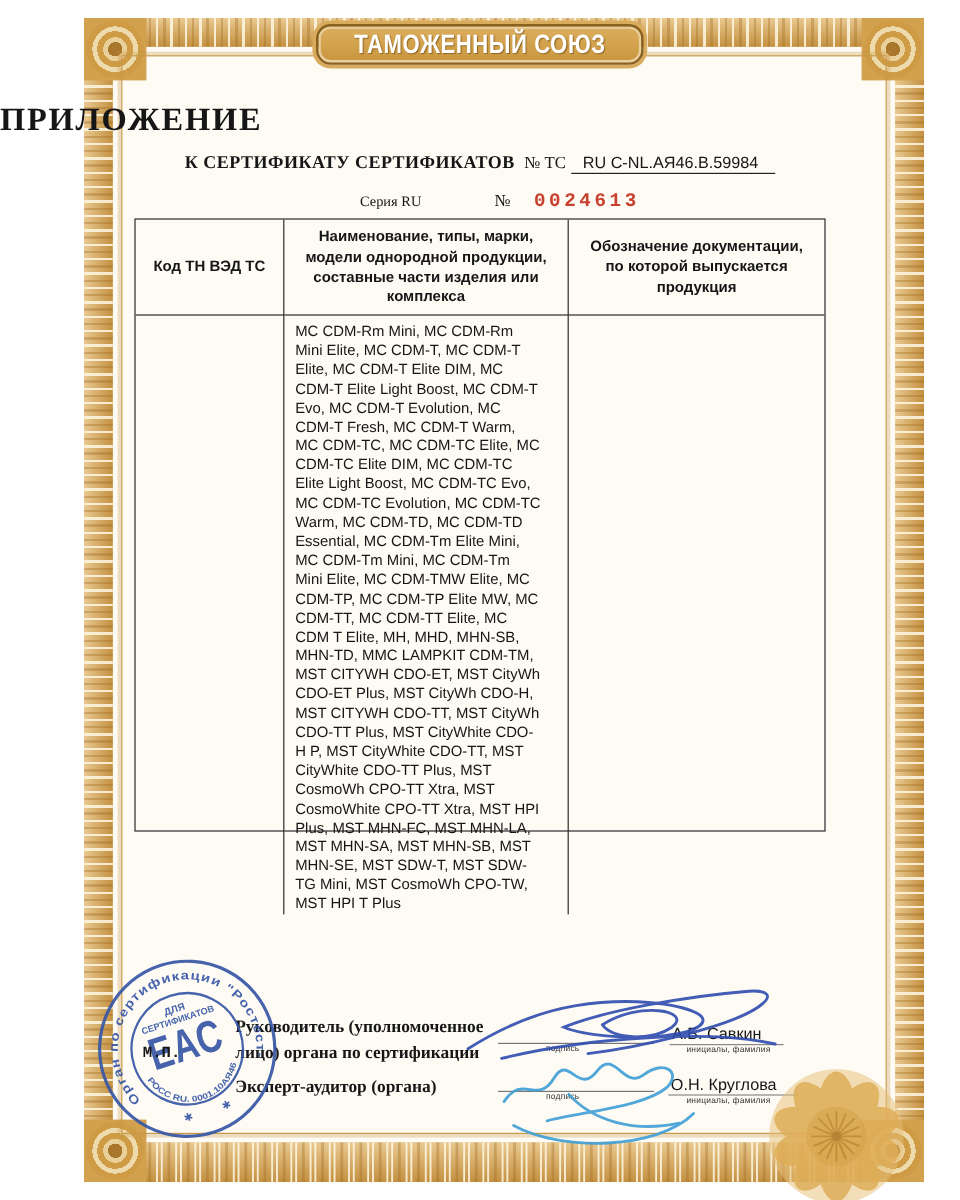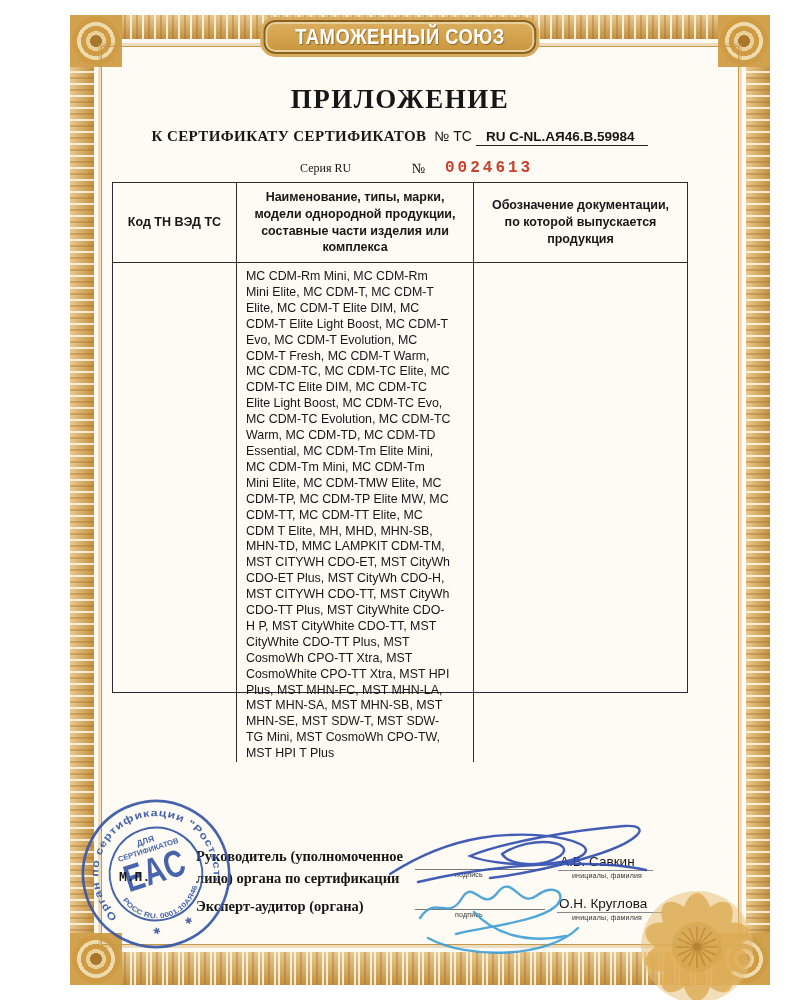--- a/index.html
+++ b/index.html
@@ -41,26 +41,26 @@
       border:1.5px solid #c89848; box-shadow:0 0 0 3px rgba(200,152,72,.30);}
   
   .banner{position:absolute;left:50%;top:20px;transform:translateX(-50%);
       background:linear-gradient(180deg,#dcae5e,#c9963d);
       border:2px solid #8a6220;border-radius:12px;padding:2px 10px;
       box-shadow:0 0 0 3px #d9ab5c, inset 0 0 0 2px #e8cf9e; z-index:5;white-space:nowrap;}
   .banner span{display:inline-block;transform:scaleX(.84);
       font-weight:bold;font-size:22px;color:#ffffff;letter-spacing:.5px;
       text-shadow:1px 1px 1px rgba(110,70,10,.65);}
   
-  .title{position:absolute;left:0;top:84px;width:100%;text-align:center;
+  .title{position:absolute;left:0;top:84px;width:100%;
       font-family:"Liberation Serif",serif;font-weight:bold;font-size:27px;letter-spacing:1.5px;}
   .cert-line{position:absolute;left:0;top:128px;width:100%;text-align:center;font-size:0;}
   .cert-label{font-family:"Liberation Serif",serif;font-weight:bold;font-size:15px;letter-spacing:.4px;}
-  .cert-no{font-family:Liberation Sans, sans-serif;font-size:14px;margin-left:8px;}
-  .cert-number{font-size:13.5px;border-bottom:1px solid #222;padding:0 14px 1px 10px;margin-left:4px;font-weight:bold;}
+  .cert-no{font-family:Liberation Serif, serif;font-size:14px;margin-left:8px;}
+  .cert-number{font-size:13.5px;border-bottom:1px solid #222;padding:0 14px 1px 10px;margin-left:4px;}
   .series-line{position:absolute;left:0;top:159px;width:100%;height:22px;}
   .series-label{position:absolute;left:300px;top:2px;font-family:"Liberation Serif",serif;font-size:12px;}
   .series-no{position:absolute;left:412px;top:2px;font-family:"Liberation Serif",serif;font-size:14px;}
   .series-serial{position:absolute;left:445px;top:0;font-family:"Liberation Mono",monospace;
       font-size:16px;font-weight:bold;letter-spacing:3px;color:#c8402e;}
   
   .cert-table{position:absolute;left:112px;top:182px;width:576px;height:511px;
       border:1.5px solid #2b2b2b;box-sizing:border-box;
       display:grid;grid-template-columns:124px 237px 1fr;grid-template-rows:80px 1fr;}
   .cell{box-sizing:border-box;border-right:1.5px solid #2b2b2b;}

